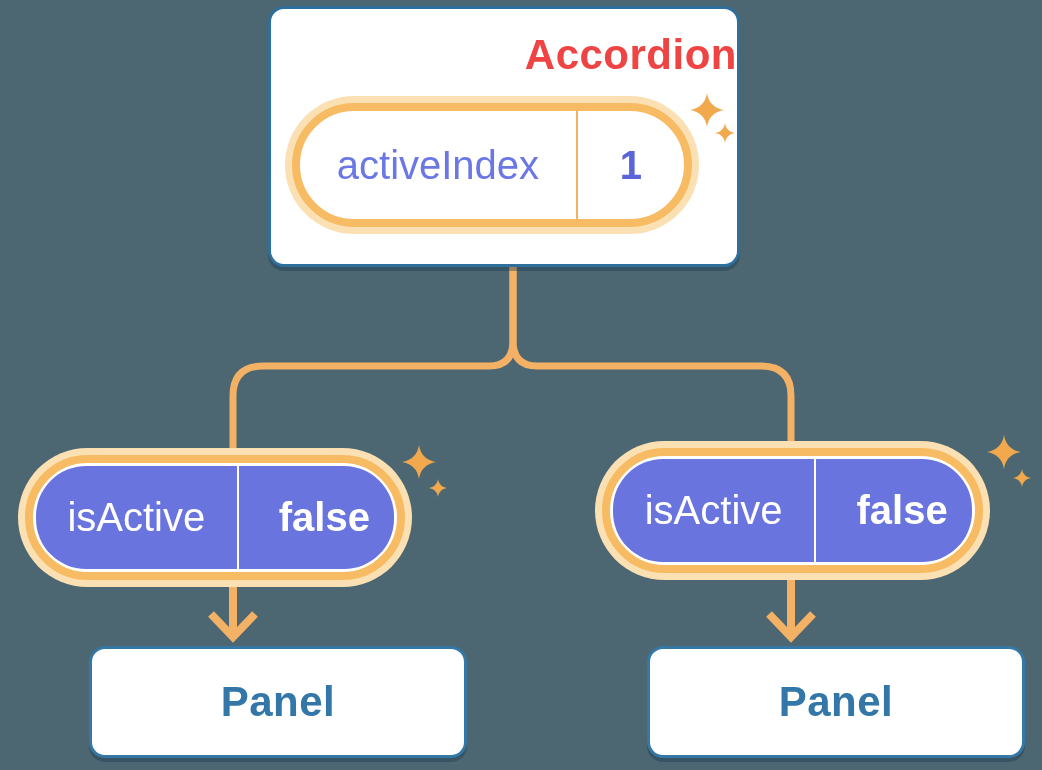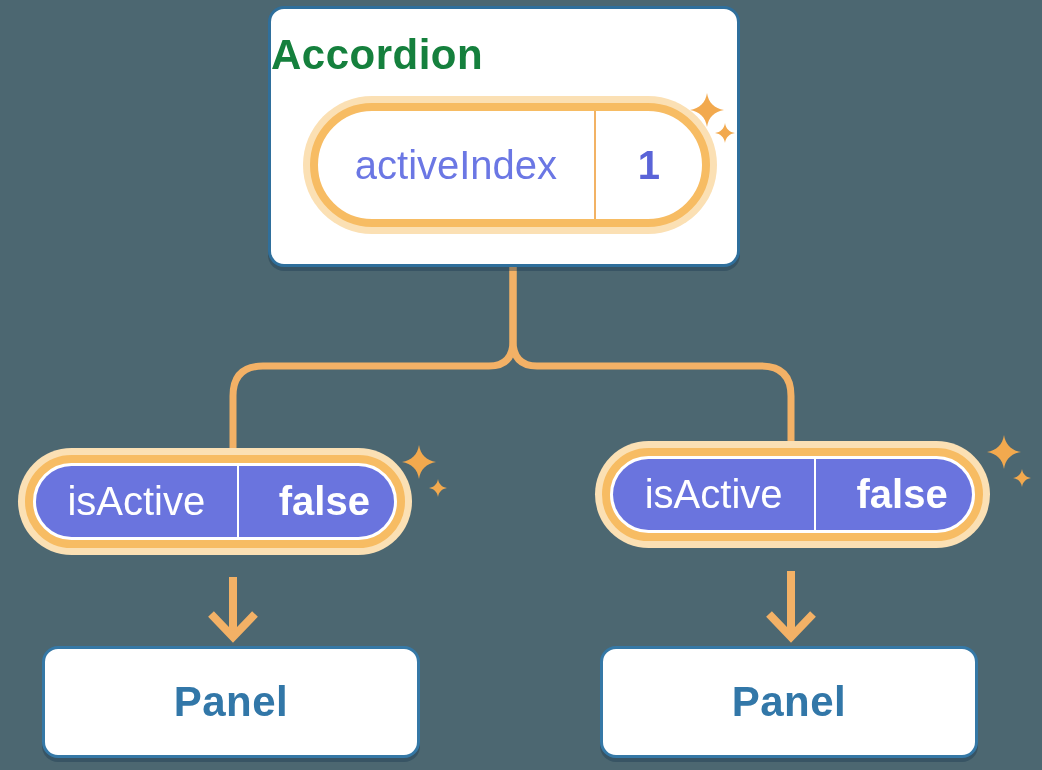--- a/index.html
+++ b/index.html
@@ -11,53 +11,53 @@
   *{box-sizing:border-box;}
 
   
   .card{
     position:absolute;background:#ffffff;
     border:3px solid #2F6F9C;border-radius:16px;
     box-shadow:0 4px 0 rgba(23,55,79,0.38);
   }
   #accordion-card{left:268px;top:6px;width:472px;height:261px;}
   .card-title{
-    color:#15803d;font-size:42px;font-weight:600;
-    text-align:left;margin-top:22px;letter-spacing:0.5px;
+    color:#ef4444;font-size:42px;font-weight:600;
+    text-align:right;margin-top:22px;letter-spacing:0.5px;
   }
   .panel{
     position:absolute;width:378px;height:112px;
     background:#ffffff;border:3px solid #3578A6;border-radius:16px;
     box-shadow:0 4px 0 rgba(23,55,79,0.38);
-    display:flex;align-items:center;justify-content:center;
+    display:flex;align-items:center;justify-content:center;margin-left:47px;
   }
   #panel-left{left:42px;top:646px;}
   #panel-right{left:600px;top:646px;}
   .panel-title{color:#3277A8;font-size:42px;font-weight:600;letter-spacing:0.5px;}
 
   
   .pill-state{
-    position:absolute;left:310px;top:103px;width:400px;height:124px;
+    position:absolute;left:292px;top:103px;width:400px;height:124px;
     background:#ffffff;border:8px solid #F7BC63;border-radius:62px;
     box-shadow:0 0 0 7px #FBE0B4;
     display:flex;align-items:stretch;overflow:hidden;
   }
   .pill-state .pill-name{
     flex:2.6;display:flex;align-items:center;justify-content:center;
     color:#6B77E4;font-size:40px;
   }
   .pill-state .divider-orange{width:2px;background:#F2B264;}
   .pill-state .pill-value{
     flex:1;display:flex;align-items:center;justify-content:center;
     color:#5A64D8;font-size:40px;font-weight:700;
   }
 
   
   .pill-prop{
-    position:absolute;width:380px;height:93px;
+    position:absolute;width:380px;height:125px;
     background:#ffffff;border:8px solid #F7BC63;border-radius:63px;
     box-shadow:0 0 0 7px #FBE0B4;padding:3px;
   }
   #pill-left{left:25px;top:455px;}
   #pill-right{left:602px;top:448px;width:381px;}
   .pill-prop-inner{
     height:100%;width:100%;background:#6A74DE;border-radius:50px;
     display:flex;align-items:stretch;overflow:hidden;
   }
   .pill-prop .pill-name{

